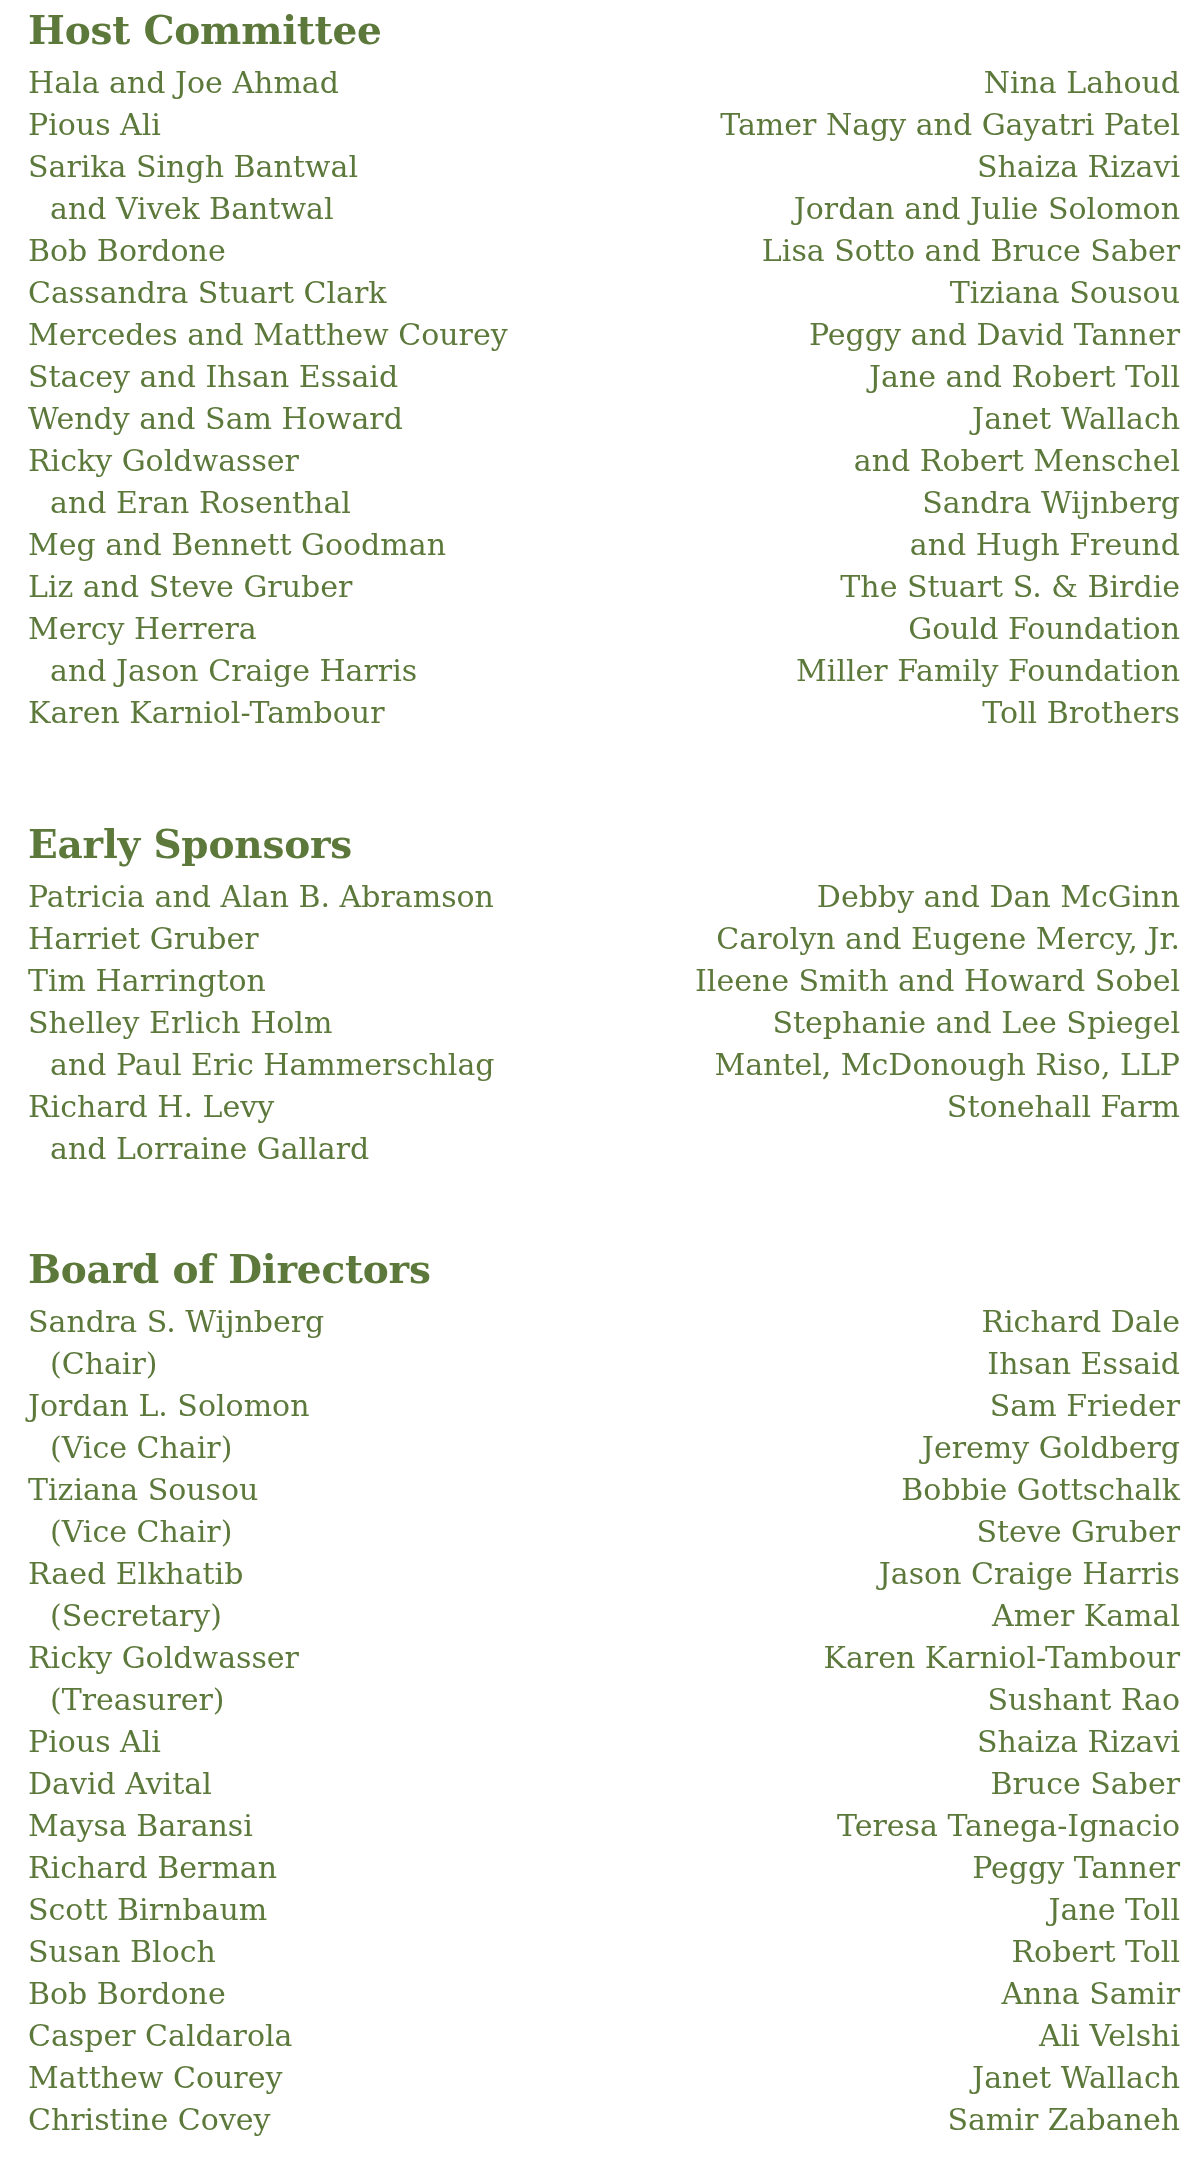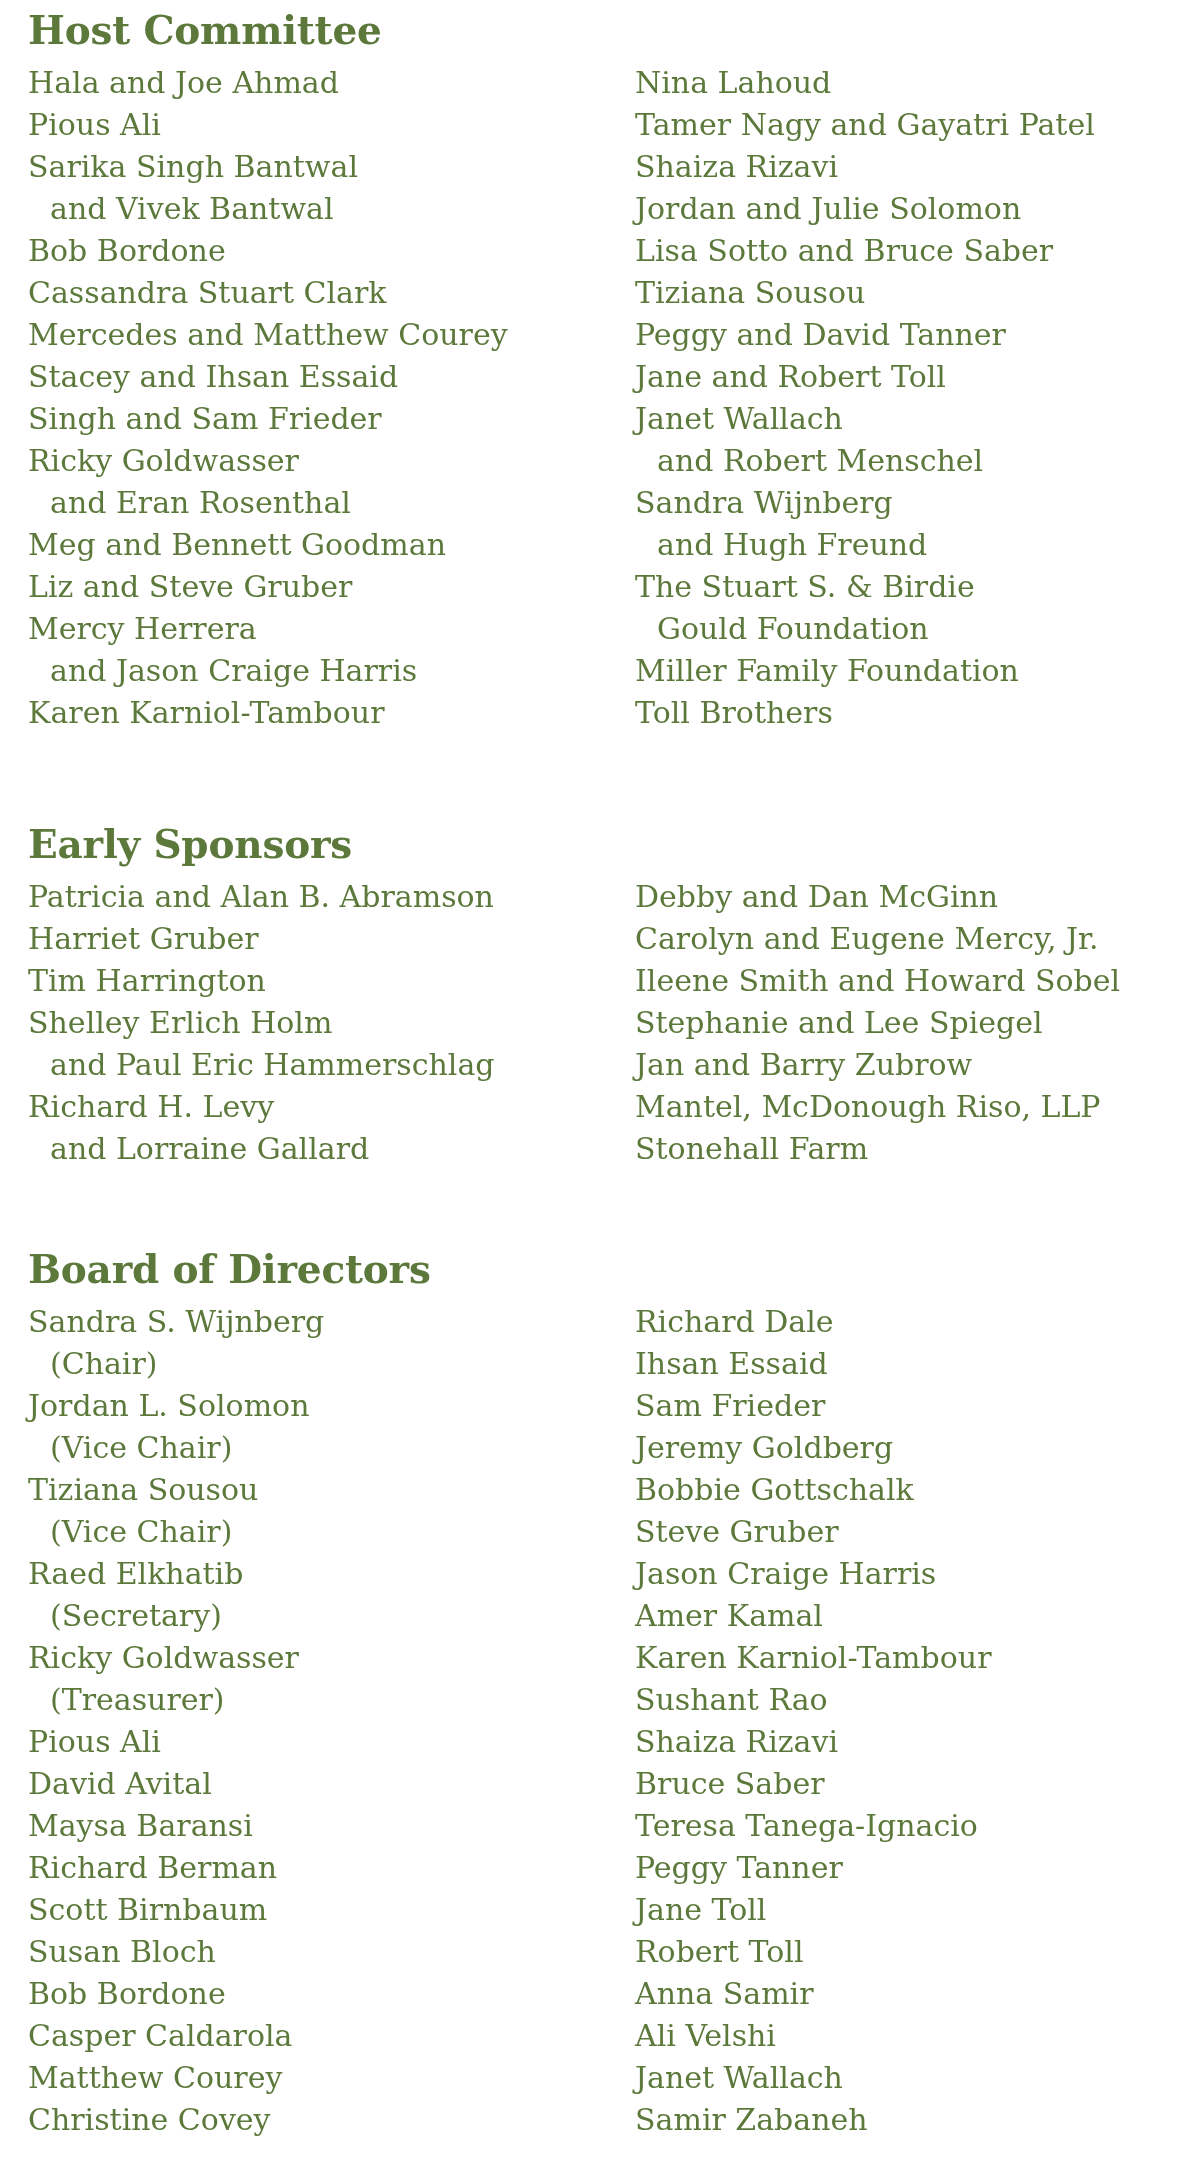--- a/index.html
+++ b/index.html
@@ -31,21 +31,21 @@
   .cols {
     display: flex;
     margin-top: 8px;
   }
   ul.col {
     list-style: none;
     margin: 0;
     padding: 0;
   }
   .col-left { flex: 0 0 607px; width: 607px; }
-  .col-right { flex: 1 1 auto; }
+  .col-right { flex: 1 1 auto; text-align: right; }
   li.line {
     font-size: 30px;
     line-height: 42px;
     white-space: nowrap;
   }
   li.line.indent { padding-left: 22px; }
 </style>
 </head>
 <body style="color: rgb(92, 121, 59); background: rgb(255, 255, 255);">
 
@@ -56,21 +56,21 @@
     <div class="cols">
       <ul class="col col-left">
           <li class="line">Hala and Joe Ahmad</li>
           <li class="line">Pious Ali</li>
           <li class="line">Sarika Singh Bantwal</li>
           <li class="line indent">and Vivek Bantwal</li>
           <li class="line">Bob Bordone</li>
           <li class="line">Cassandra Stuart Clark</li>
           <li class="line">Mercedes and Matthew Courey</li>
           <li class="line">Stacey and Ihsan Essaid</li>
-          <li class="line">Singh and Sam Frieder</li>
+          <li class="line">Wendy and Sam Howard</li>
           <li class="line">Ricky Goldwasser</li>
           <li class="line indent">and Eran Rosenthal</li>
           <li class="line">Meg and Bennett Goodman</li>
           <li class="line">Liz and Steve Gruber</li>
           <li class="line">Mercy Herrera</li>
           <li class="line indent">and Jason Craige Harris</li>
           <li class="line">Karen Karniol-Tambour</li>
         </ul>
       <ul class="col col-right">
           <li class="line">Nina Lahoud</li>
@@ -103,21 +103,20 @@
           <li class="line">Shelley Erlich Holm</li>
           <li class="line indent">and Paul Eric Hammerschlag</li>
           <li class="line">Richard H. Levy</li>
           <li class="line indent">and Lorraine Gallard</li>
         </ul>
       <ul class="col col-right">
           <li class="line">Debby and Dan McGinn</li>
           <li class="line">Carolyn and Eugene Mercy, Jr.</li>
           <li class="line">Ileene Smith and Howard Sobel</li>
           <li class="line">Stephanie and Lee Spiegel</li>
-          <li class="line">Jan and Barry Zubrow</li>
           <li class="line">Mantel, McDonough Riso, LLP</li>
           <li class="line">Stonehall Farm</li>
         </ul>
     </div>
   </section>
 
   <section class="section section-gap-3">
     <h2 class="section-title">Board of Directors</h2>
     <div class="cols">
       <ul class="col col-left">

